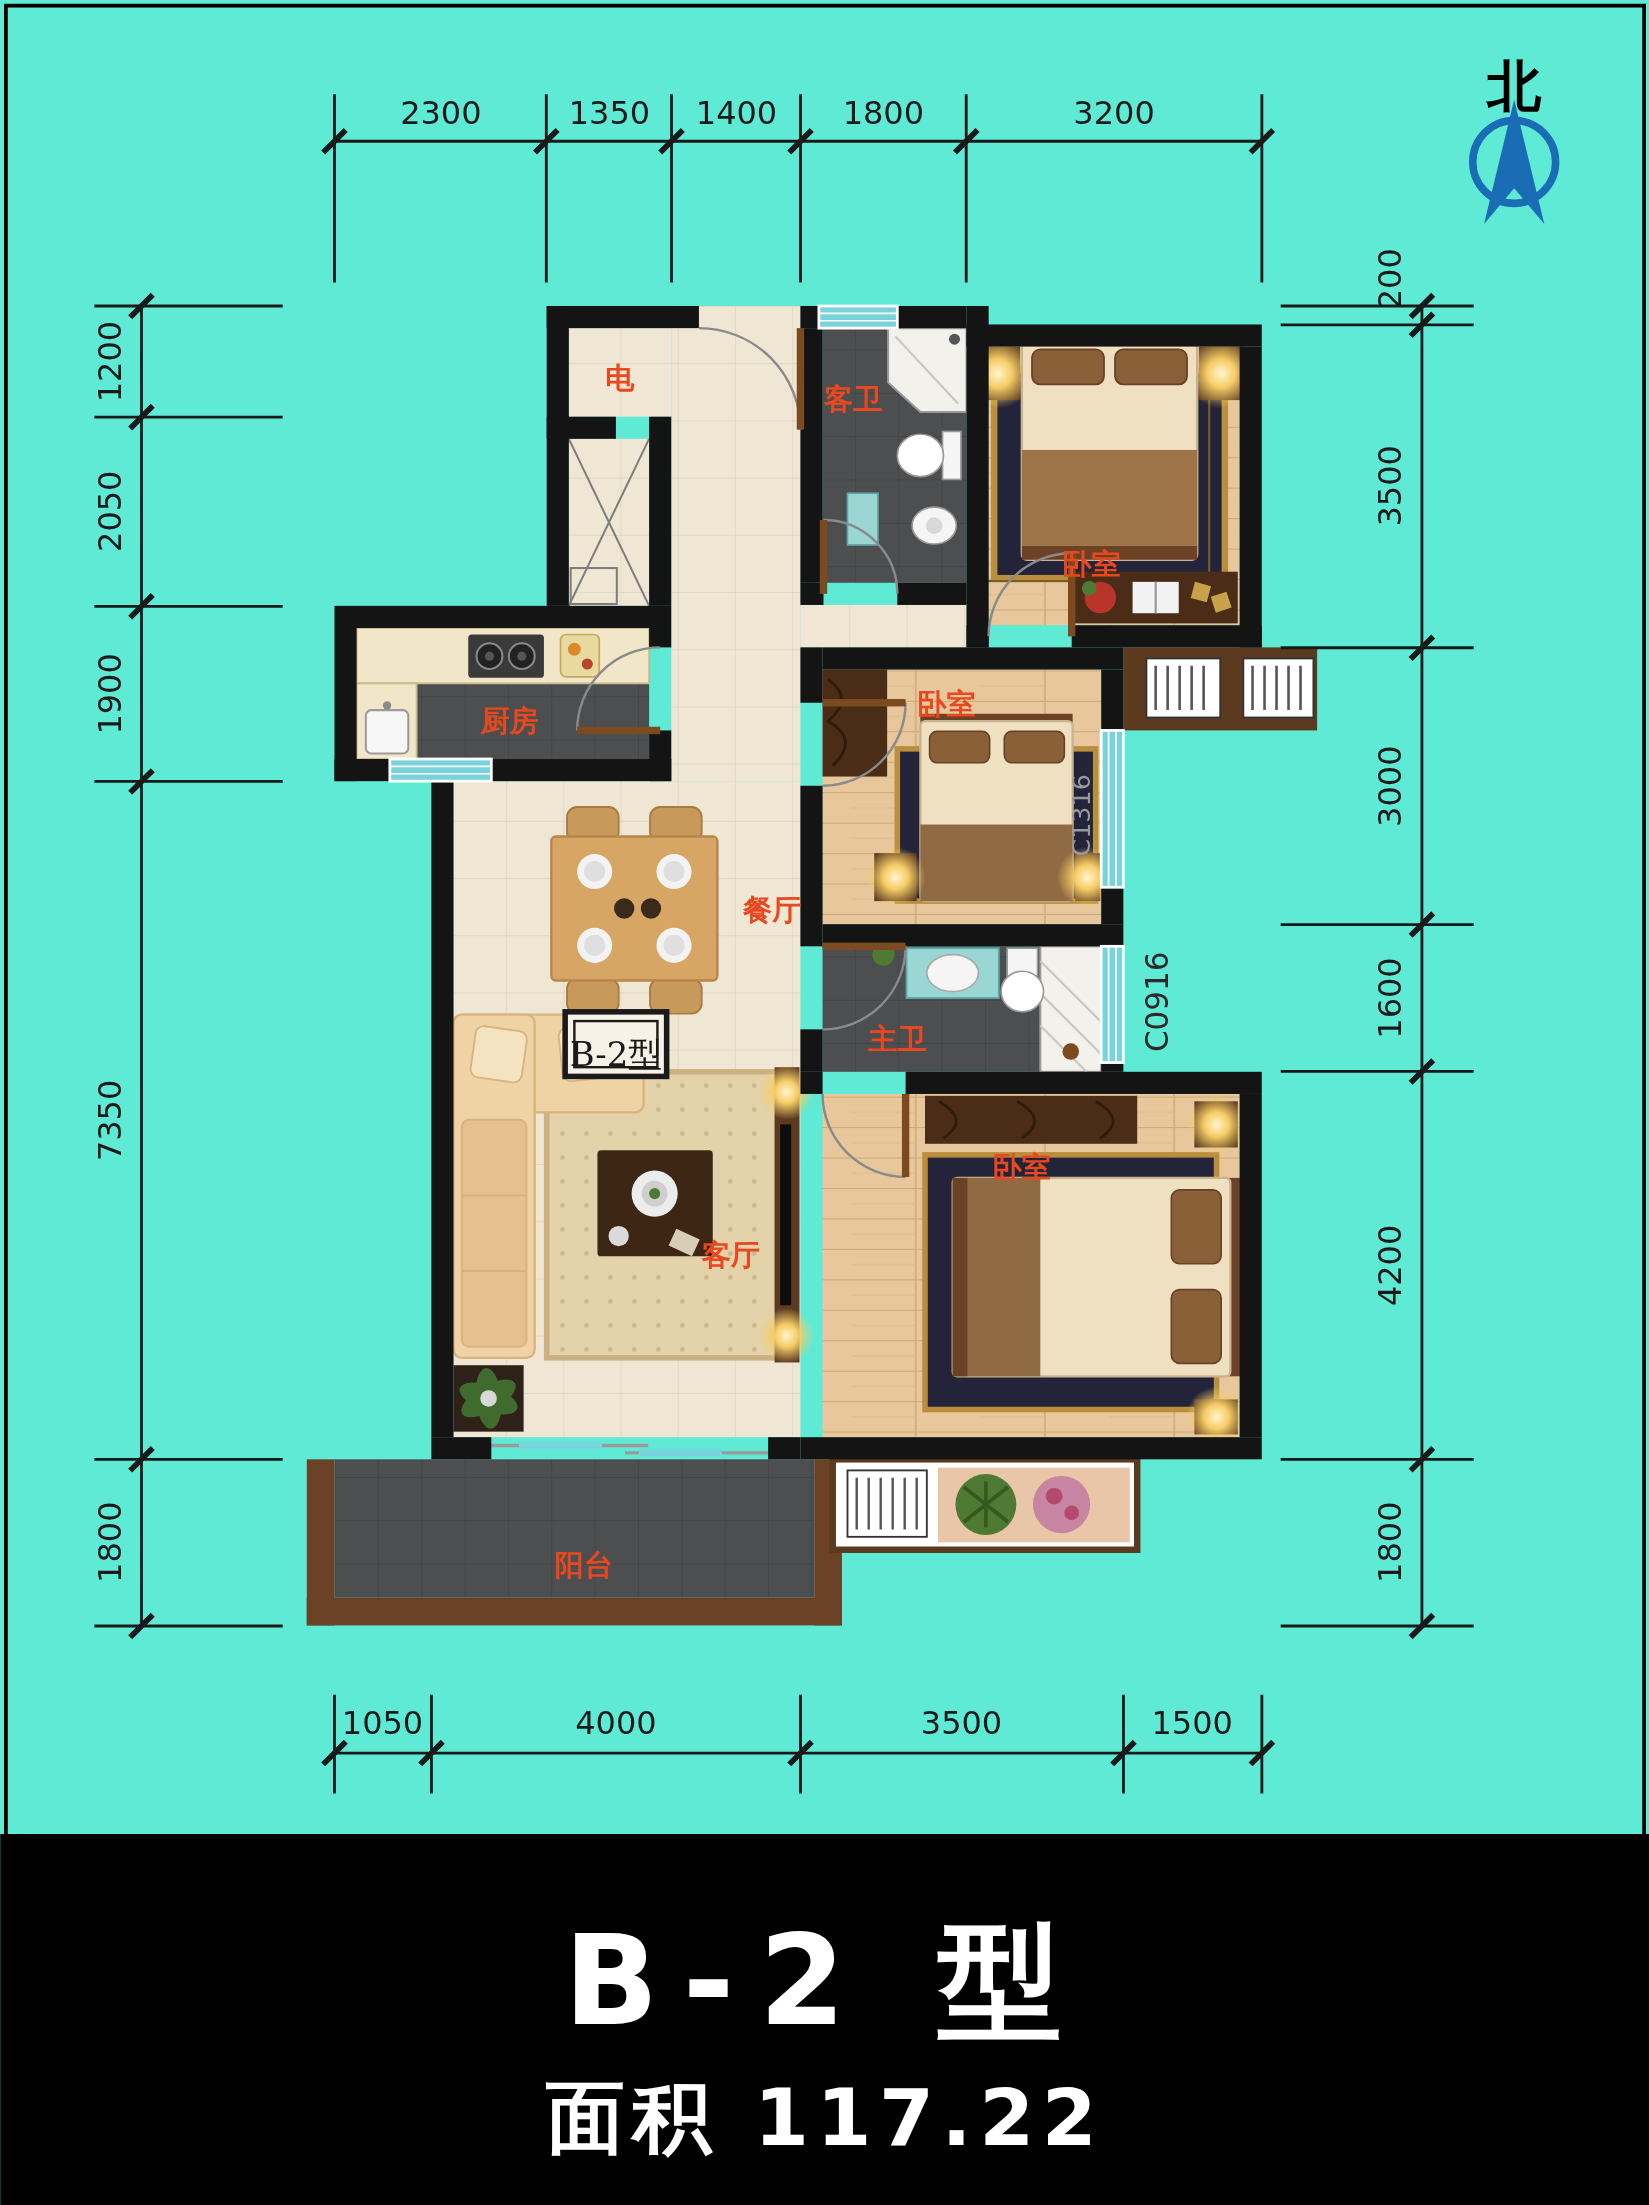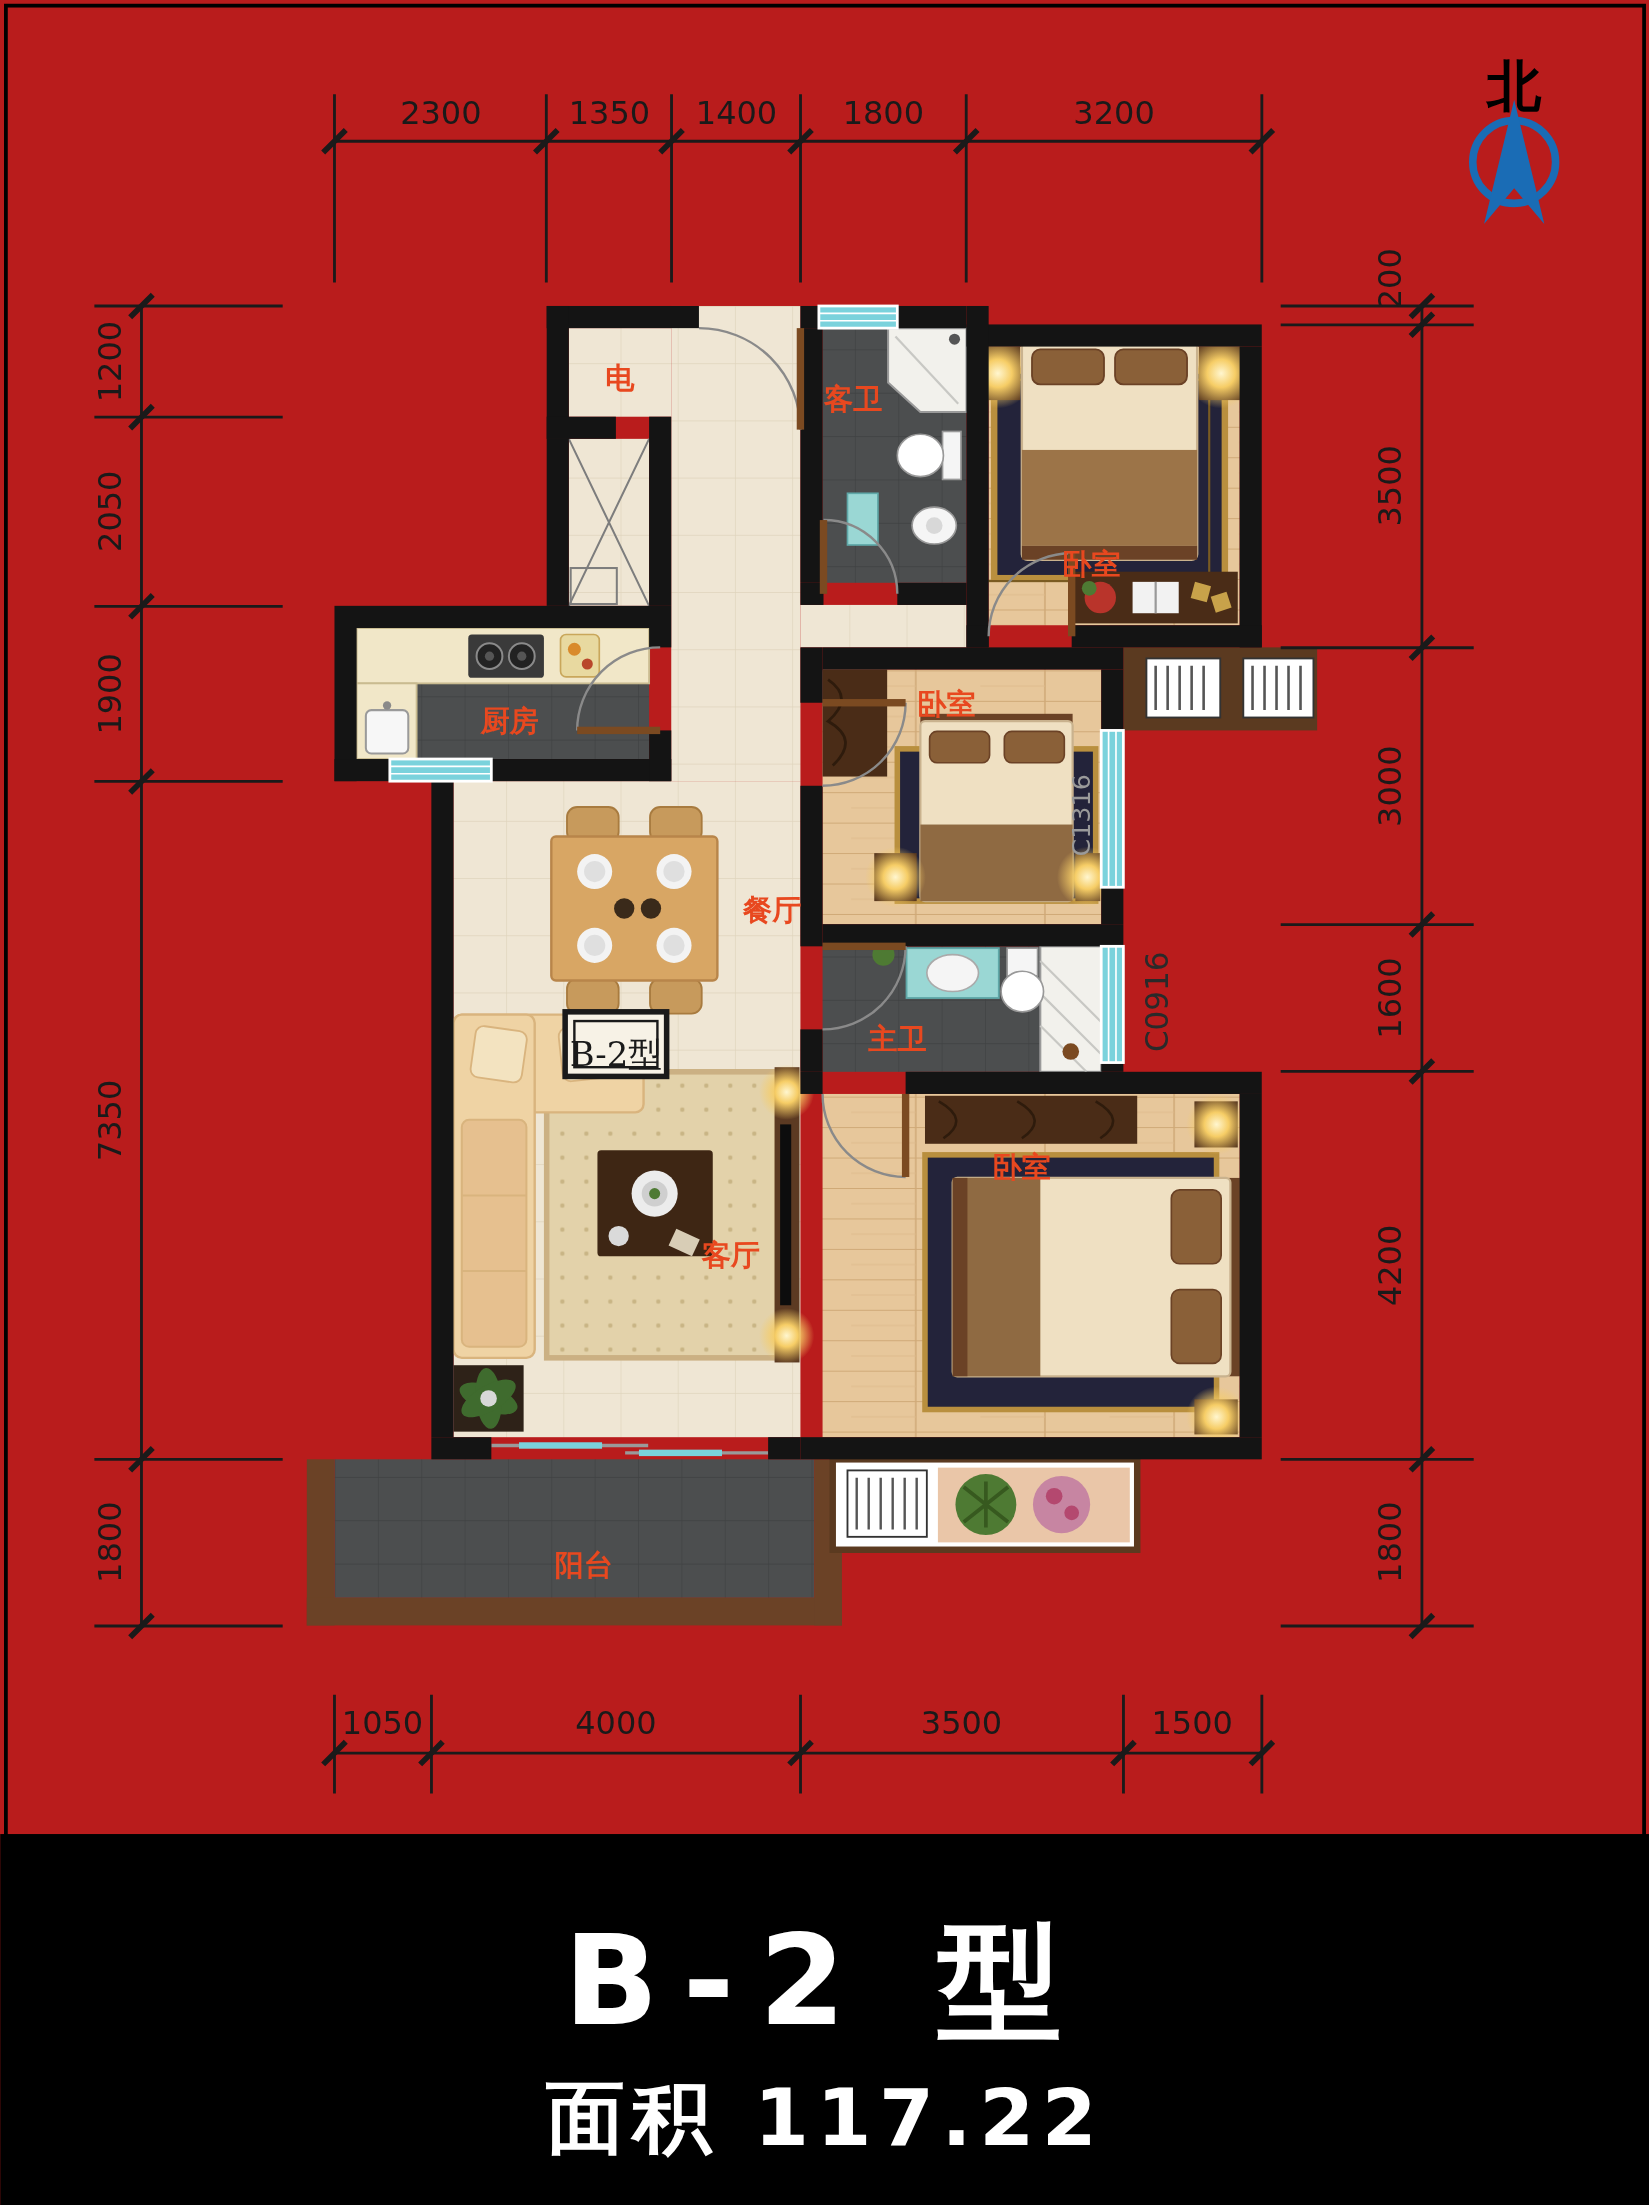--- a/index.html
+++ b/index.html
@@ -1,16 +1,16 @@
 <!DOCTYPE html>
 <html style="font-size:15px"><head>
 <meta charset="utf-8">
 <style>
   html,body{margin:0;padding:0;background:#888;}
-  #stage{position:relative;width:1650px;height:2205px;background:#b91c1c;margin:0 auto;
+  #stage{position:relative;width:1650px;height:2205px;background:#5eead4;margin:0 auto;
          font-family:"DejaVu Sans","Liberation Sans",sans-serif;}
   svg text{user-select:none;}
   .dimtxt{font-size:34px;fill:#1a1a1a;font-family:"DejaVu Sans",sans-serif;}
   .roomtxt{font-size:31px;font-weight:bold;fill:#E8481F;font-family:"DejaVu Sans",sans-serif;}
   .codetxt{font-family:"DejaVu Sans",sans-serif;}
 </style>
 </head>
 <body>
 
 <div id="stage">

